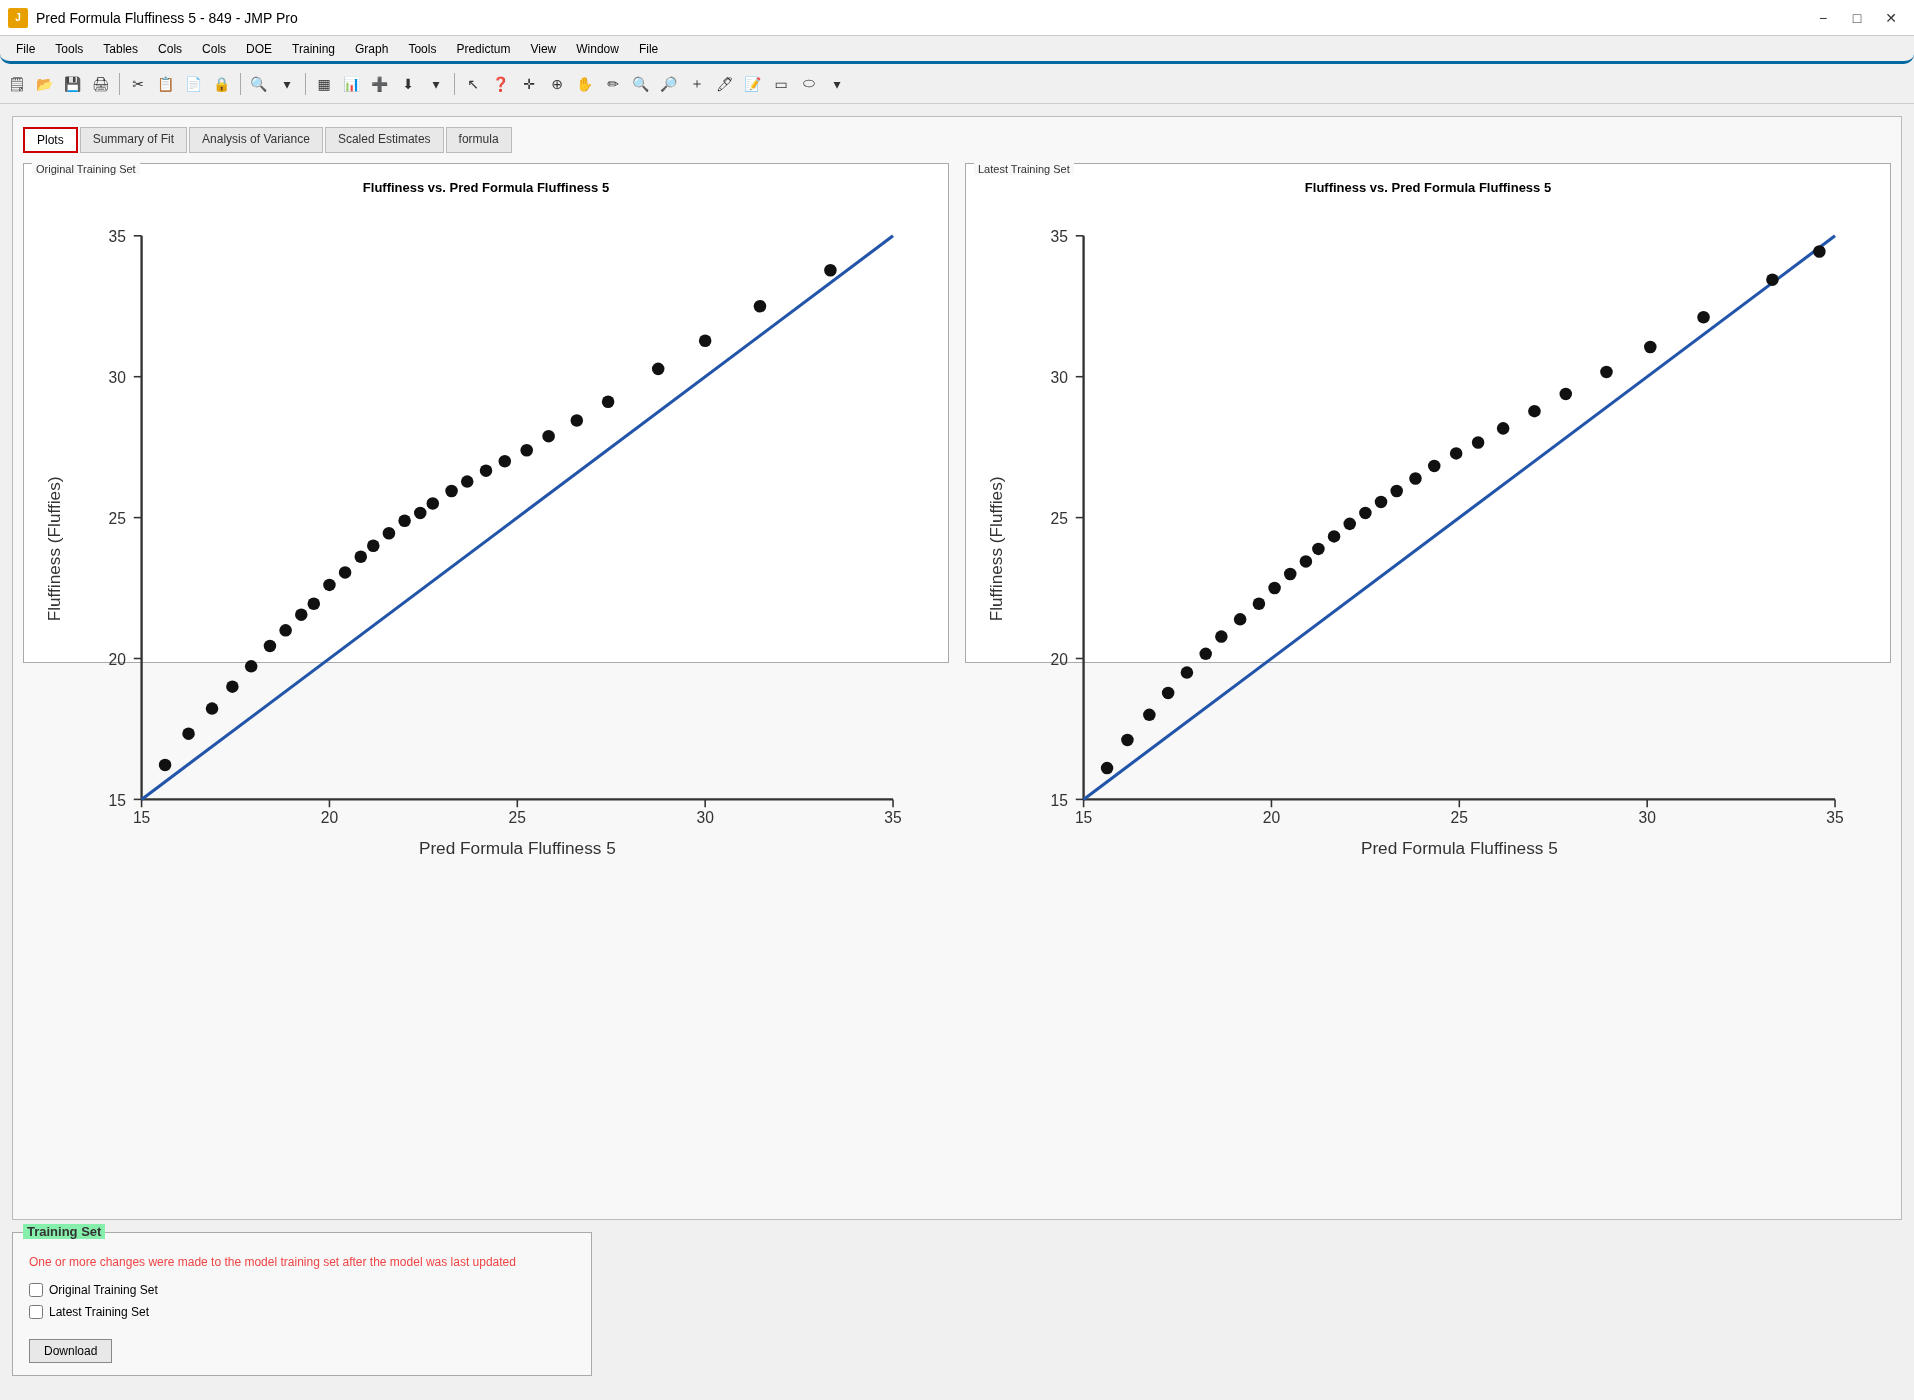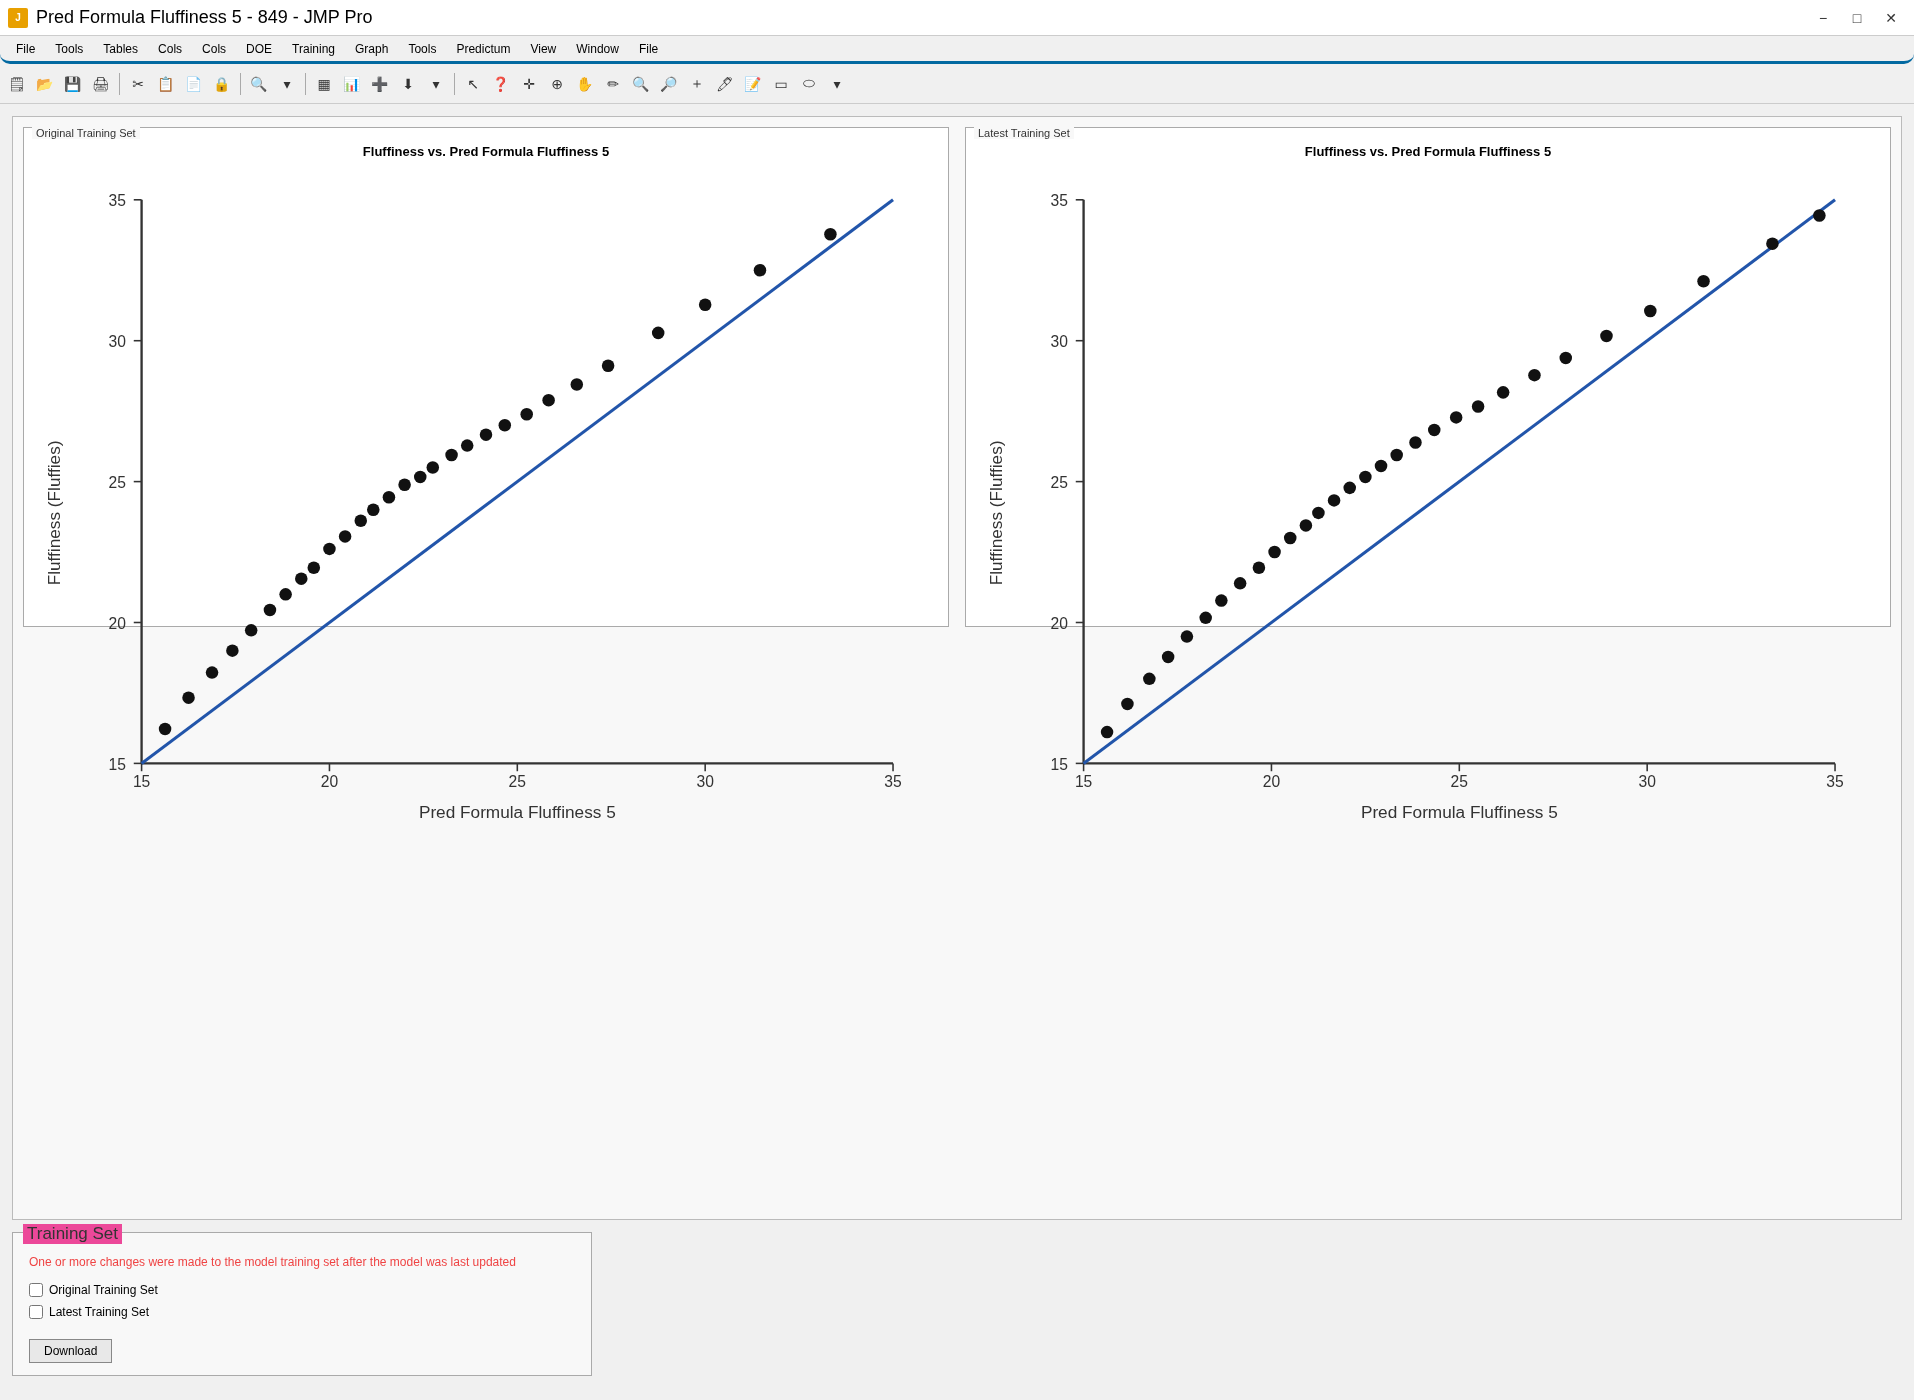--- a/index.html
+++ b/index.html
@@ -38,21 +38,21 @@
       background: #e8a000;
       border-radius: 2px;
       display: flex;
       align-items: center;
       justify-content: center;
       color: white;
       font-size: 10px;
       font-weight: bold;
     }
     .title-text {
-      font-size: 18px;
+      font-size: 14px;
       color: #000;
     }
     .window-controls {
       display: flex;
       gap: 4px;
     }
     .win-btn {
       width: 30px;
       height: 24px;
       border: none;
@@ -189,24 +189,25 @@
       border: 1px solid #aaa;
       background: #f8f8f8;
       padding: 12px 16px;
       width: 580px;
       position: relative;
     }
     .panel-label {
       position: absolute;
       top: -9px;
       left: 10px;
-      background: #ec4899;
+      background: #86efac;
       padding: 0 4px;
-      font-size: 17px;
+      font-size: 13px;
       color: #333;
+      font-weight: bold;
     }
     .warning-text {
       color: #ef4444;
       font-size: 12px;
       margin-bottom: 12px;
       margin-top: 8px;
       line-height: 1.5;
     }
     .checkbox-row {
       display: flex;
@@ -295,20 +296,27 @@
     <button class="toolbar-btn">📝</button>
     <button class="toolbar-btn">▭</button>
     <button class="toolbar-btn">⬭</button>
     <button class="toolbar-btn">▾</button>
   </div>
 
   <div class="main-content">
 
     <div class="analysis-panel">
 
+      <div class="tab-bar">
+        <div class="tab active" style="border:2px solid #cc0000; background:#fff;">Plots</div>
+        <div class="tab">Summary of Fit</div>
+        <div class="tab">Analysis of Variance</div>
+        <div class="tab">Scaled Estimates</div>
+        <div class="tab">formula</div>
+      </div>
 
       <div class="plots-area">
 
         <div class="chart-container">
           <span class="chart-group-label">Original Training Set</span>
           <div class="chart-inner">
             <div class="chart-title">Fluffiness vs. Pred Formula Fluffiness 5</div>
             <div class="chart-svg-area">
               <svg width="100%" height="100%" viewBox="0 0 580 430">
 

